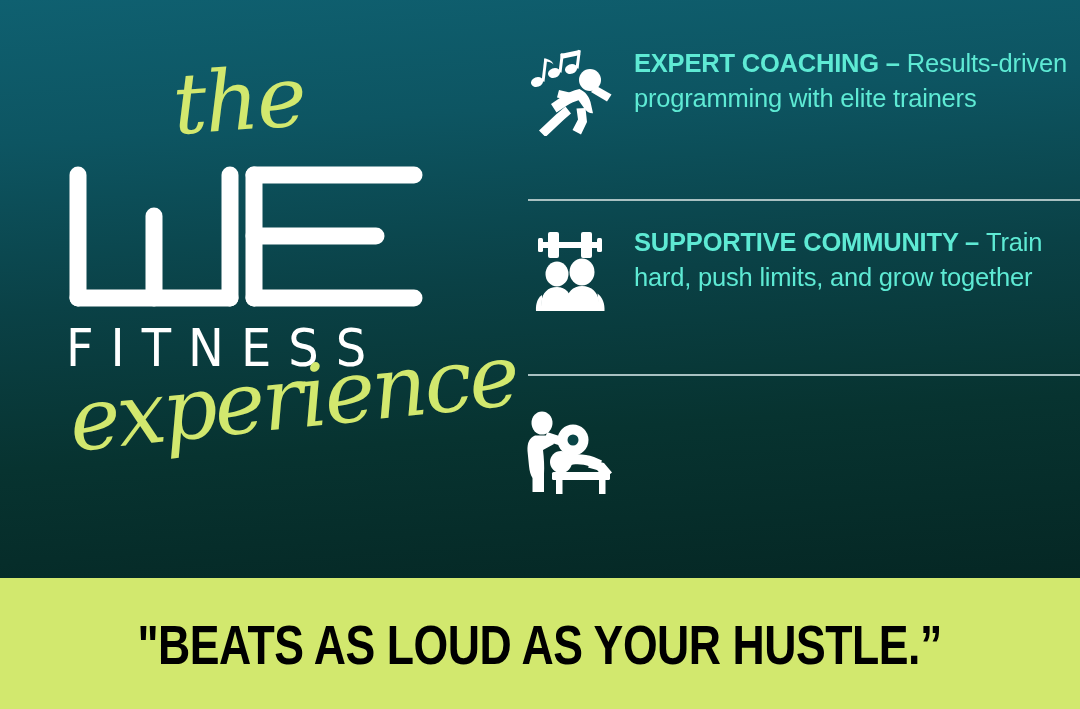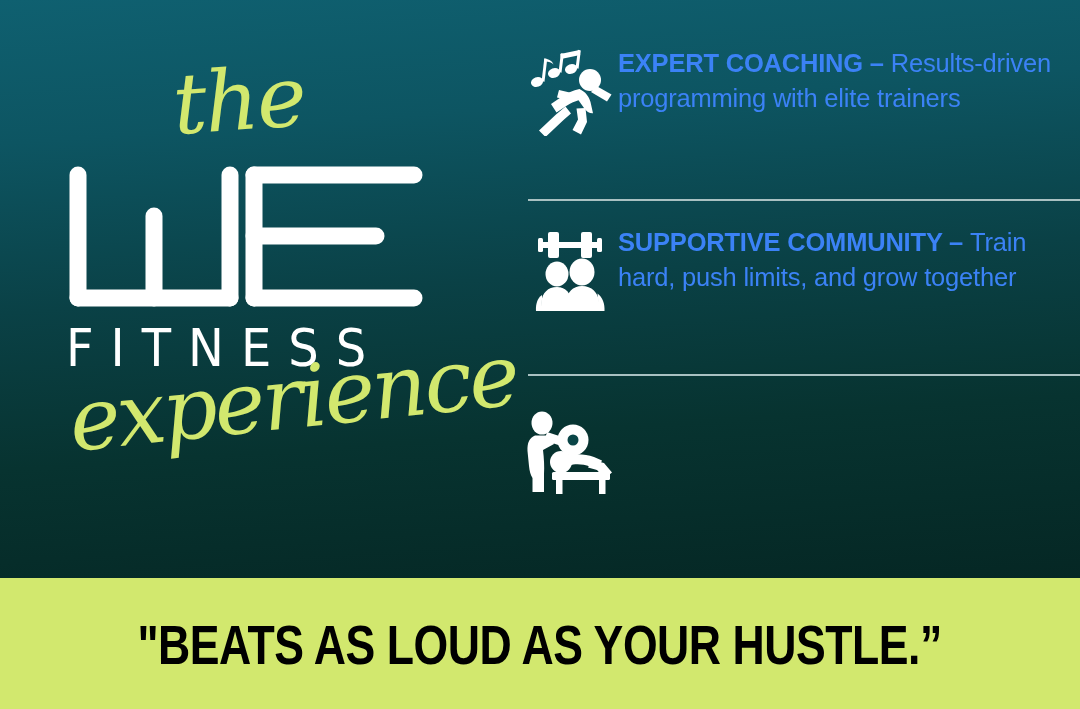--- a/index.html
+++ b/index.html
@@ -102,21 +102,22 @@
     flex:0 0 auto;
     width:96px;
     margin-left:22px;
     margin-top:2px;
     display:flex;
     justify-content:center;
   }
 
   .feature-text {
     flex:1 1 auto;
-    color:#3b82f6;
+    margin-left:16px;
+    color:#5eead4;
     font-size:25.5px;
     line-height:1.38;
     letter-spacing:-0.2px;
   }
 
   .feature-title {
     font-weight:bold;
   }
 
   .feature-desc {

